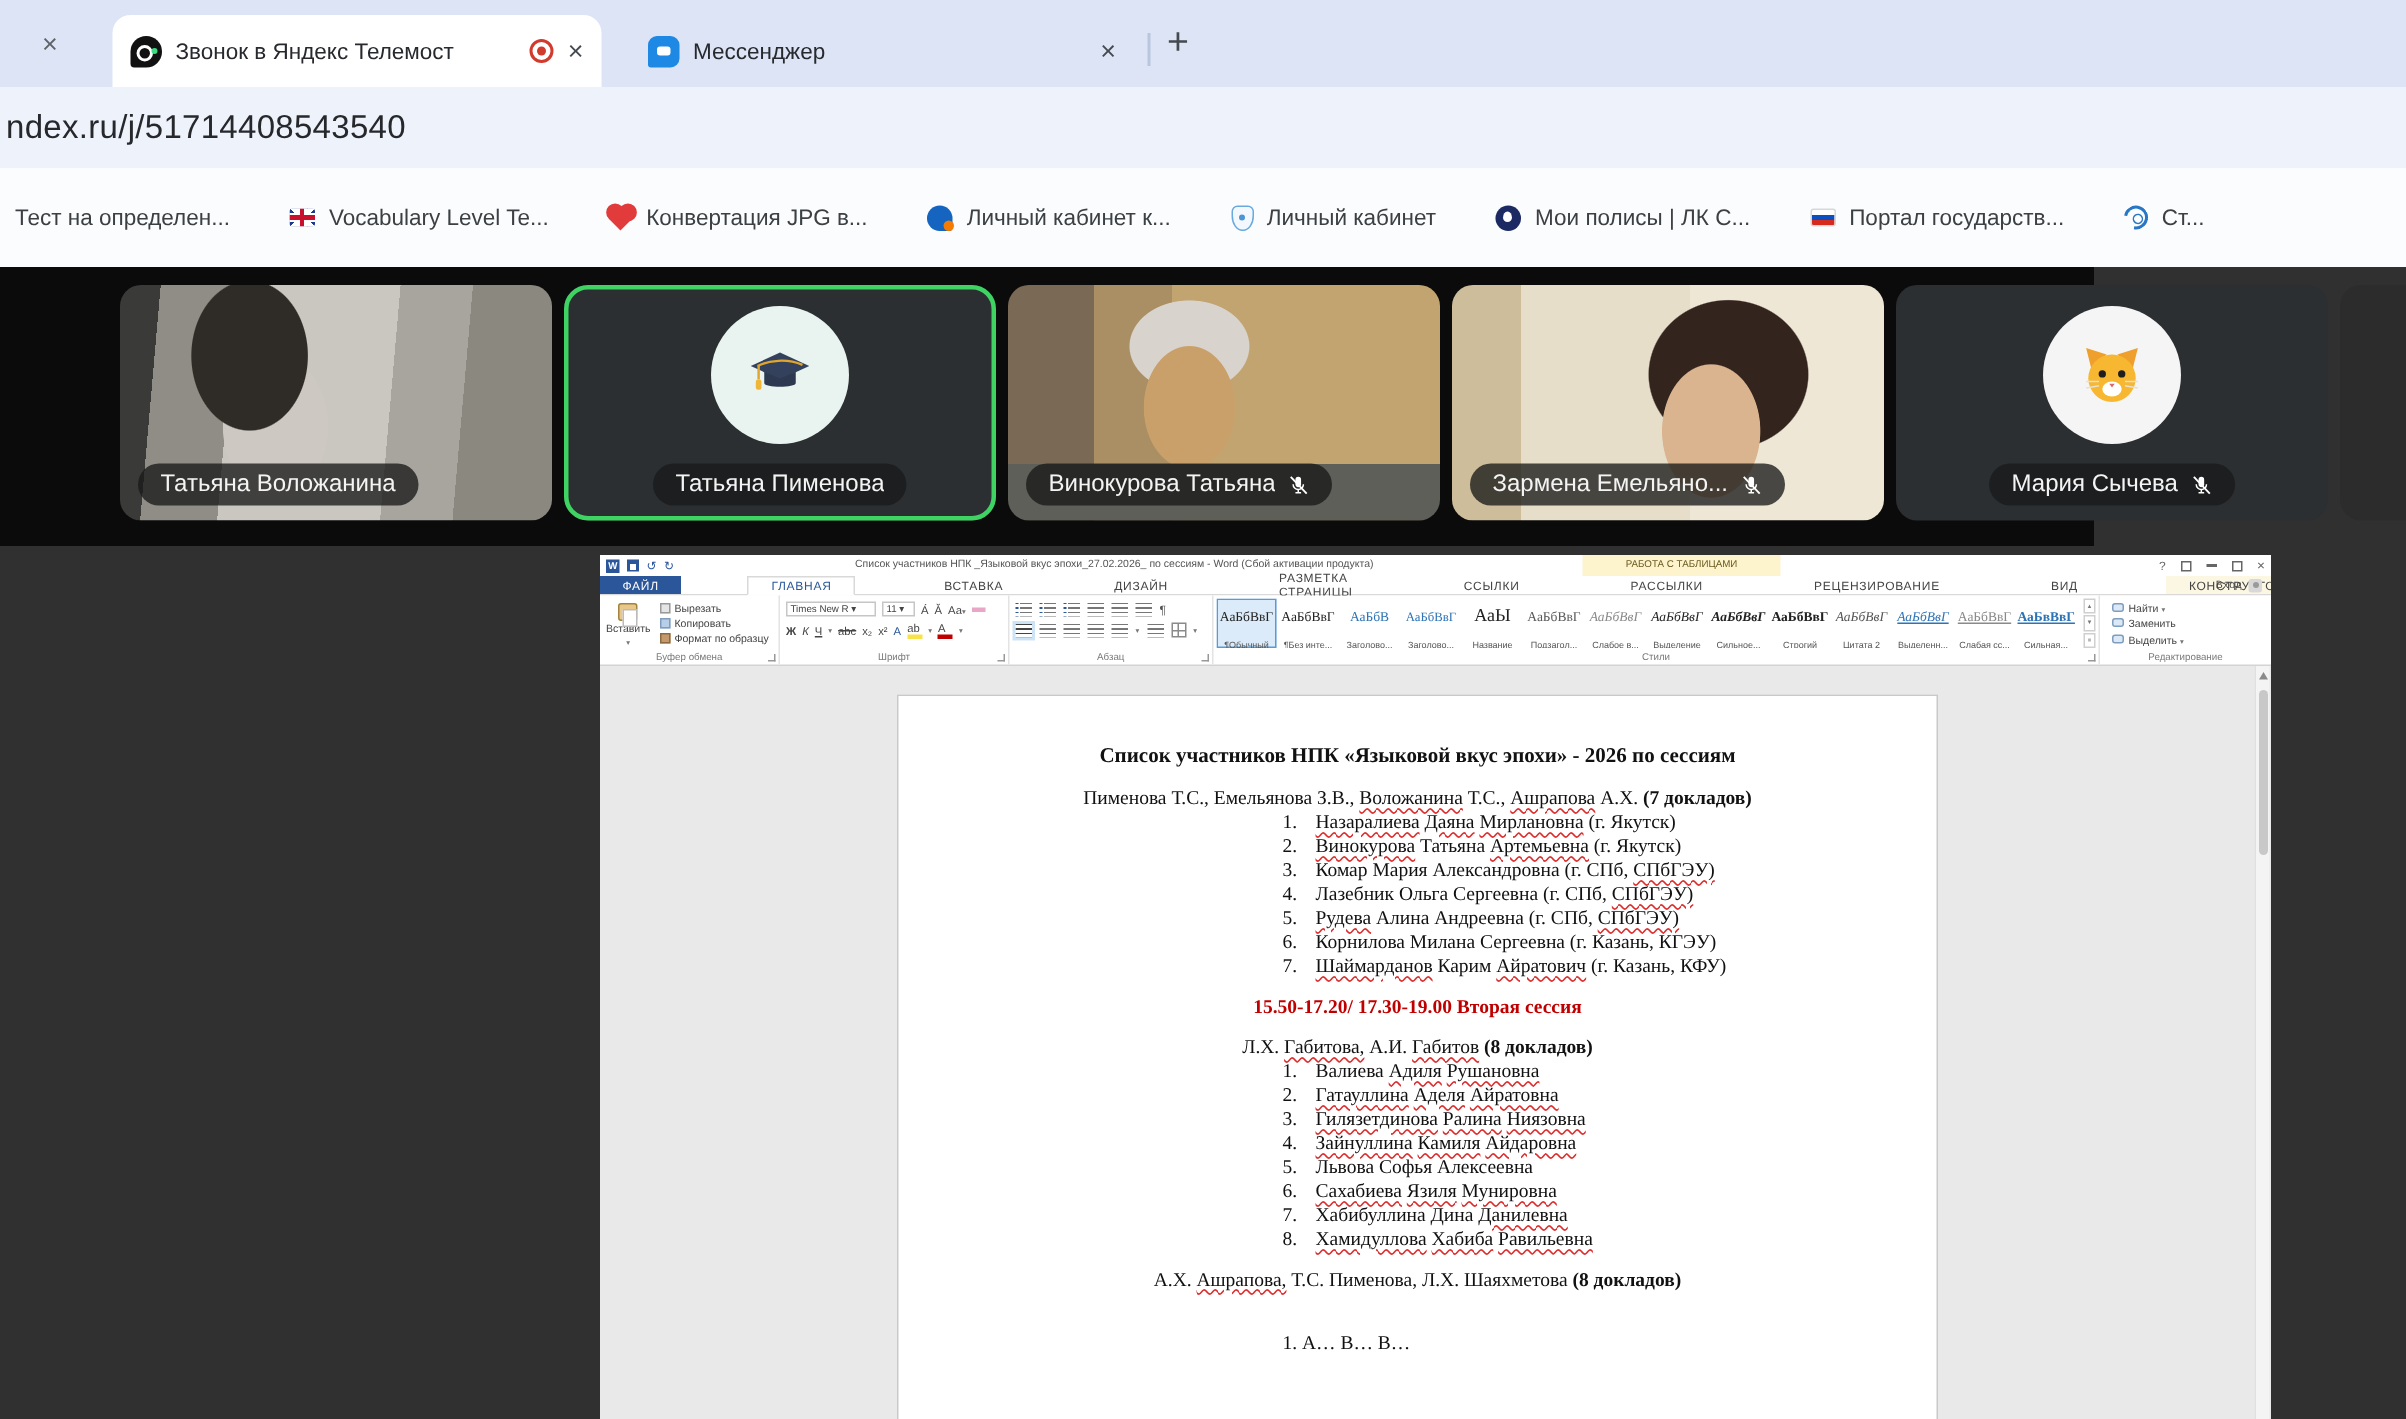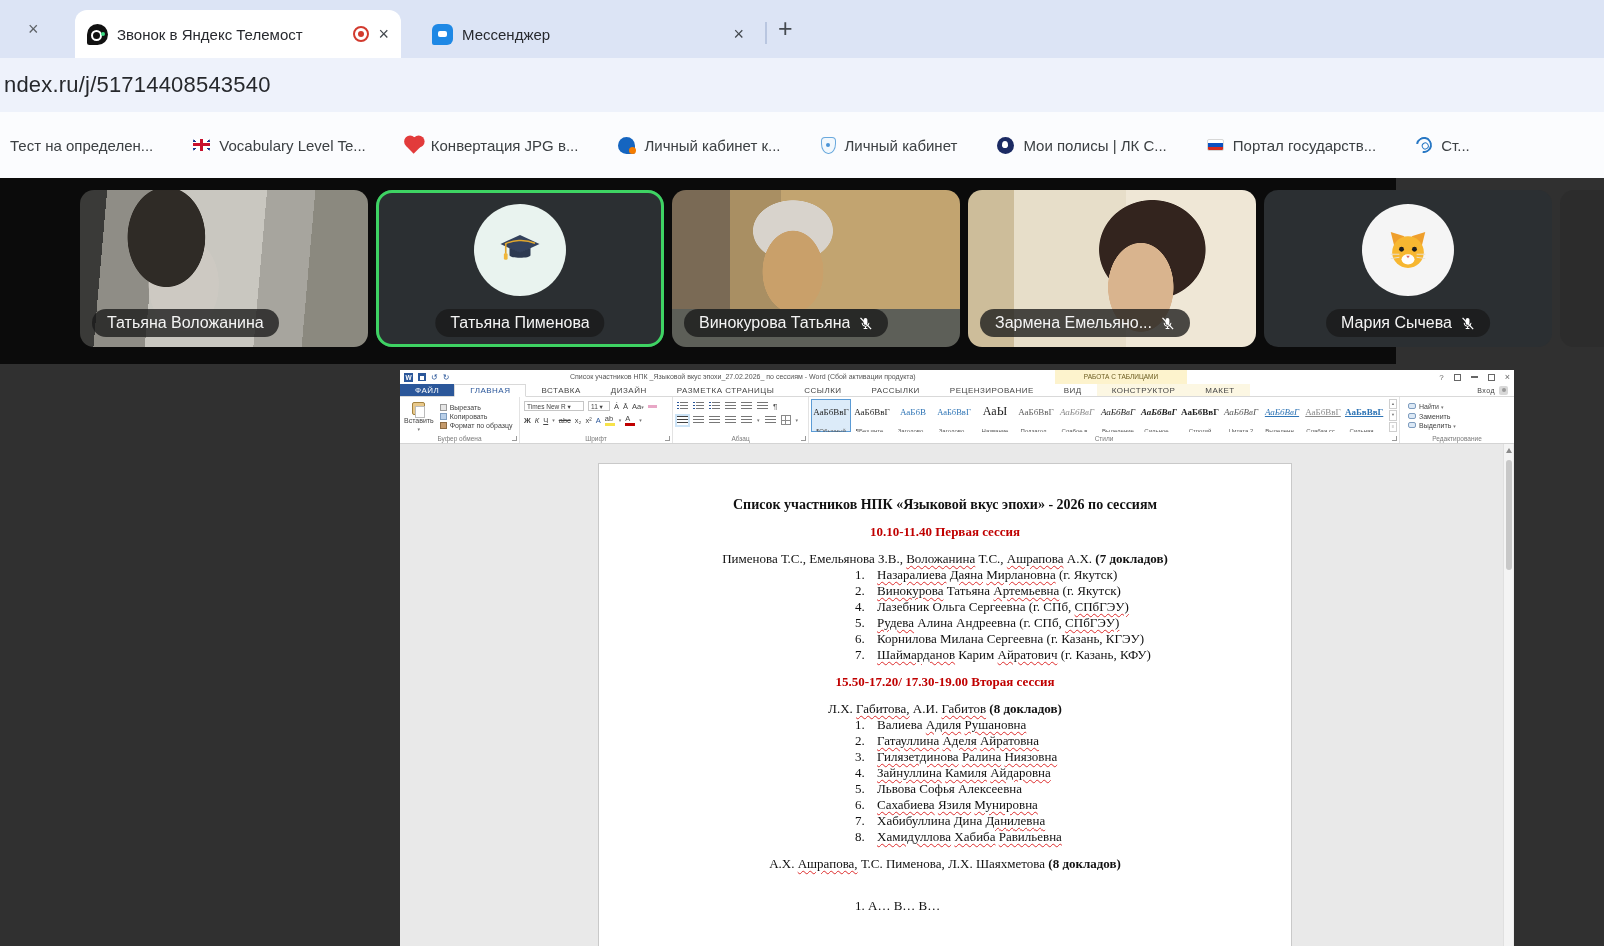--- a/index.html
+++ b/index.html
@@ -89,21 +89,21 @@
   .qicon { font-size:8px; color:#2b579a; line-height:9px; }
   .qsave { width:8px; height:8px; background:#2b579a; position:relative; }
   .qsave::after { content:""; position:absolute; left:2px; top:3px; width:4px; height:4px; background:#fff; }
   .wdoc-title { position:absolute; left:170px; top:0; height:14px; line-height:14px; white-space:nowrap; }
   .ctx-head { position:absolute; left:655px; top:0; height:14px; line-height:14px; width:132px; text-align:center; background:#fdf3cd; font-size:6.5px; color:#6b5b1f; }
   .wbtns { position:absolute; right:4px; top:0; height:14px; display:flex; align-items:center; gap:10px; color:#666; font-size:8px; }
   .wb-box { width:7px; height:7px; border:1px solid #666; }
   .wb-min { width:7px; height:1.5px; background:#666; }
   .wb-x { font-size:9px; }
 
-  .wtabs { position:relative; height:13px; display:flex; align-items:stretch; border-bottom:1px solid #d9d9d9; background:#fff; font-size:8px; letter-spacing:.5px; }
+  .wtabs { position:relative; height:13px; display:flex; align-items:stretch; border-bottom:1px solid #d9d9d9; background:#fff; font-size:8px; letter-spacing:.5px;gap:44px; }
   .wtab { padding:0 15px; display:flex; align-items:center; color:#444; }
   .wtab.file { background:#2b579a; color:#fff; }
   .wtab.act { border:1px solid #d9d9d9; border-bottom:1px solid #fff; color:#2b579a; margin-bottom:-1px; background:#fff; }
   .wtab.ctx { background:#fcf7e3; }
   .wsign { position:absolute; right:6px; top:0; height:13px; display:flex; align-items:center; gap:4px; font-size:7px; color:#444; }
   .wava { width:9px; height:9px; background:#d8d8d8; border-radius:2px; position:relative; }
   .wava::after { content:""; position:absolute; left:2.5px; top:1.5px; width:4px; height:4px; background:#9a9a9a; border-radius:50%; }
 
   .ribbon { position:relative; height:47px; display:flex; border-bottom:1px solid #d4d4d4; background:#fff; }
   .grp { position:relative; border-right:1px solid #e3e3e3; padding:3px 4px 11px; }
@@ -455,25 +455,25 @@
         <span><span class="ed-ic"></span><span>Найти</span> <span class="caret">▾</span></span>
         <span><span class="ed-ic"></span><span>Заменить</span></span>
         <span><span class="ed-ic"></span><span>Выделить</span> <span class="caret">▾</span></span>
         <span class="grp-label">Редактирование</span>
       </div>
     </div>
 
     <div class="docarea">
       <div class="page" id="docbody">
           <div class="dtitle">Список участников НПК «Языковой вкус эпохи» - 2026 по сессиям</div>
-          <div class="dhead">10.10-11.40 Первая сессия</div>
           <div class="dchairs">Пименова Т.С., Емельянова З.В., <span class="sq">Воложанина</span> Т.С., <span class="sq">Ашрапова</span> А.Х. <b>(7 докладов)</b></div>
           <div class="dlist">
             <div class="ditem"><span class="dnum">1.</span><span><span class="sq">Назаралиева</span> <span class="sq">Даяна</span> <span class="sq">Мирлановна</span> (г. Якутск)</span></div>
             <div class="ditem"><span class="dnum">2.</span><span><span class="sq">Винокурова</span> Татьяна <span class="sq">Артемьевна</span> (г. Якутск)</span></div>
+            <div class="ditem"><span class="dnum">3.</span><span>Комар Мария Александровна (г. СПб, <span class="sq">СПбГЭУ)</span></span></div>
             <div class="ditem"><span class="dnum">4.</span><span>Лазебник Ольга Сергеевна (г. СПб, <span class="sq">СПбГЭУ)</span></span></div>
             <div class="ditem"><span class="dnum">5.</span><span><span class="sq">Рудева</span> Алина Андреевна (г. СПб, <span class="sq">СПбГЭУ)</span></span></div>
             <div class="ditem"><span class="dnum">6.</span><span>Корнилова Милана Сергеевна (г. Казань, КГЭУ)</span></div>
             <div class="ditem"><span class="dnum">7.</span><span><span class="sq">Шаймарданов</span> Карим <span class="sq">Айратович</span> (г. Казань, КФУ)</span></div>
           </div>
           <div class="dhead">15.50-17.20/ 17.30-19.00 Вторая сессия</div>
           <div class="dchairs">Л.Х. <span class="sq">Габитова,</span> А.И. <span class="sq">Габитов</span> <b>(8 докладов)</b></div>
           <div class="dlist">
             <div class="ditem"><span class="dnum">1.</span><span>Валиева <span class="sq">Адиля</span> <span class="sq">Рушановна</span></span></div>
             <div class="ditem"><span class="dnum">2.</span><span><span class="sq">Гатауллина</span> <span class="sq">Аделя</span> <span class="sq">Айратовна</span></span></div>

